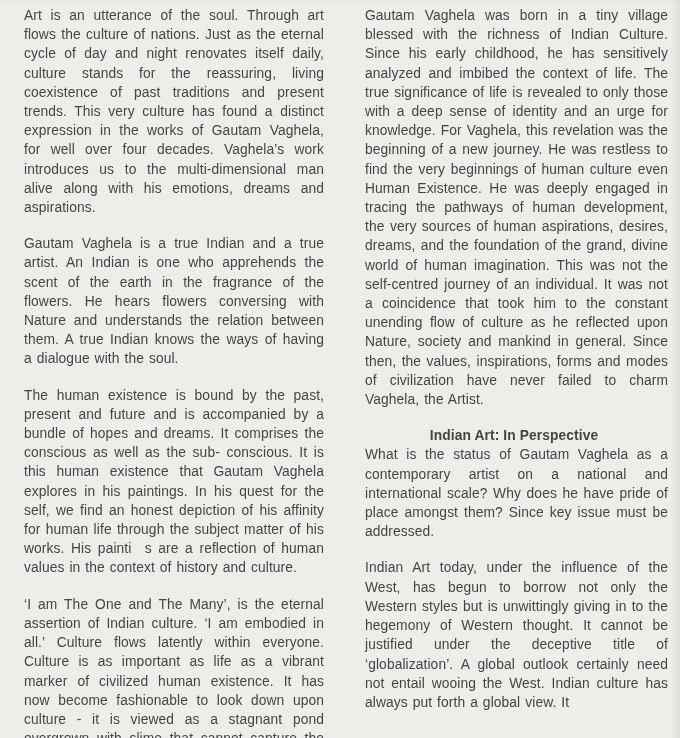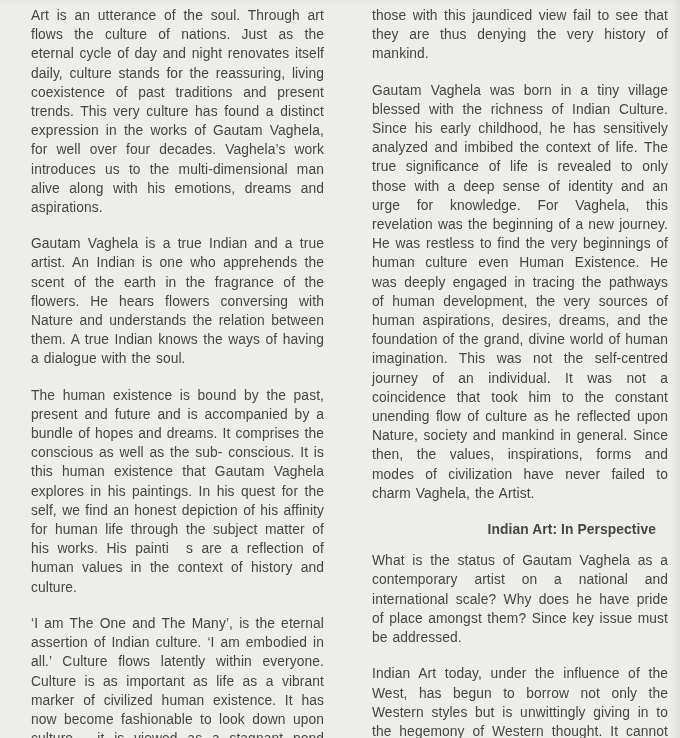--- a/index.html
+++ b/index.html
@@ -36,47 +36,46 @@
     letter-spacing: 0.1px;
   }
   .col-left {
     width: 305px;
     margin-right: 36px;
   }
   .col-right {
     width: 308px;
   }
   .col p {
-    margin: 0 0 17px 12px;
+    margin: 0 0 17px 5px;
     word-spacing: 1px;
   }
   .col h3 {
-    margin: 12px;
+    margin: 0;
     font-size: 13.8px;
     line-height: 19.2px;
     font-weight: bold;
     color: var(--text-color, #3d3d3d);
-    text-align: right;
+    text-align: center;
   }
 </style>
 </head>
 <body style="--page-bg: #edeeea; --text-color: #454545;">
 
 <div class="page">
   <div class="columns">
 
     <div class="col col-left">
       <p>Art is an utterance of the soul. Through art flows the culture of nations. Just as the eternal cycle of day and night renovates itself daily, culture stands for the reassuring, living coexistence of past traditions and present trends. This very culture has found a distinct expression in the works of Gautam Vaghela, for well over four decades. Vaghela’s work introduces us to the multi-dimensional man alive along with his emotions, dreams and aspirations.</p>
       <p>Gautam Vaghela is a true Indian and a true artist. An Indian is one who apprehends the scent of the earth in the fragrance of the flowers. He hears flowers conversing with Nature and understands the relation between them. A true Indian knows the ways of having a dialogue with the soul.</p>
       <p>The human existence is bound by the past, present and future and is accompanied by a bundle of hopes and dreams. It comprises the conscious as well as the sub- conscious. It is this human existence that Gautam Vaghela explores in his paintings. In his quest for the self, we find an honest depiction of his affinity for human life through the subject matter of his works. His painti&nbsp;&nbsp;s are a reflection of human values in the context of history and culture.</p>
       <p>‘I am The One and The Many’, is the eternal assertion of Indian culture. ‘I am embodied in all.’ Culture flows latently within everyone. Culture is as important as life as a vibrant marker of civilized human existence. It has now become fashionable to look down upon culture - it is viewed as a stagnant pond overgrown with slime that cannot capture the reflection of the dazzling sun of the Present, but</p>
     </div>
 
     <div class="col col-right">
-      <p>those with this jaundiced view fail to see that they are thus denying the very history of mankind.</p>
       <p>Gautam Vaghela was born in a tiny village blessed with the richness of Indian Culture. Since his early childhood, he has sensitively analyzed and imbibed the context of life. The true significance of life is revealed to only those with a deep sense of identity and an urge for knowledge. For Vaghela, this revelation was the beginning of a new journey. He was restless to find the very beginnings of human culture even Human Existence. He was deeply engaged in tracing the pathways of human development, the very sources of human aspirations, desires, dreams, and the foundation of the grand, divine world of human imagination. This was not the self-centred journey of an individual. It was not a coincidence that took him to the constant unending flow of culture as he reflected upon Nature, society and mankind in general. Since then, the values, inspirations, forms and modes of civilization have never failed to charm Vaghela, the Artist.</p>
       <h3>Indian Art: In Perspective</h3>
       <p>What is the status of Gautam Vaghela as a contemporary artist on a national and international scale? Why does he have pride of place amongst them? Since key issue must be addressed.</p>
       <p>Indian Art today, under the influence of the West, has begun to borrow not only the Western styles but is unwittingly giving in to the hegemony of Western thought. It cannot be justified under the deceptive title of ‘globalization’. A global outlook certainly need not entail wooing the West. Indian culture has always put forth a global view. It</p>
     </div>
 
   </div>
 </div>
 
 </body></html>

